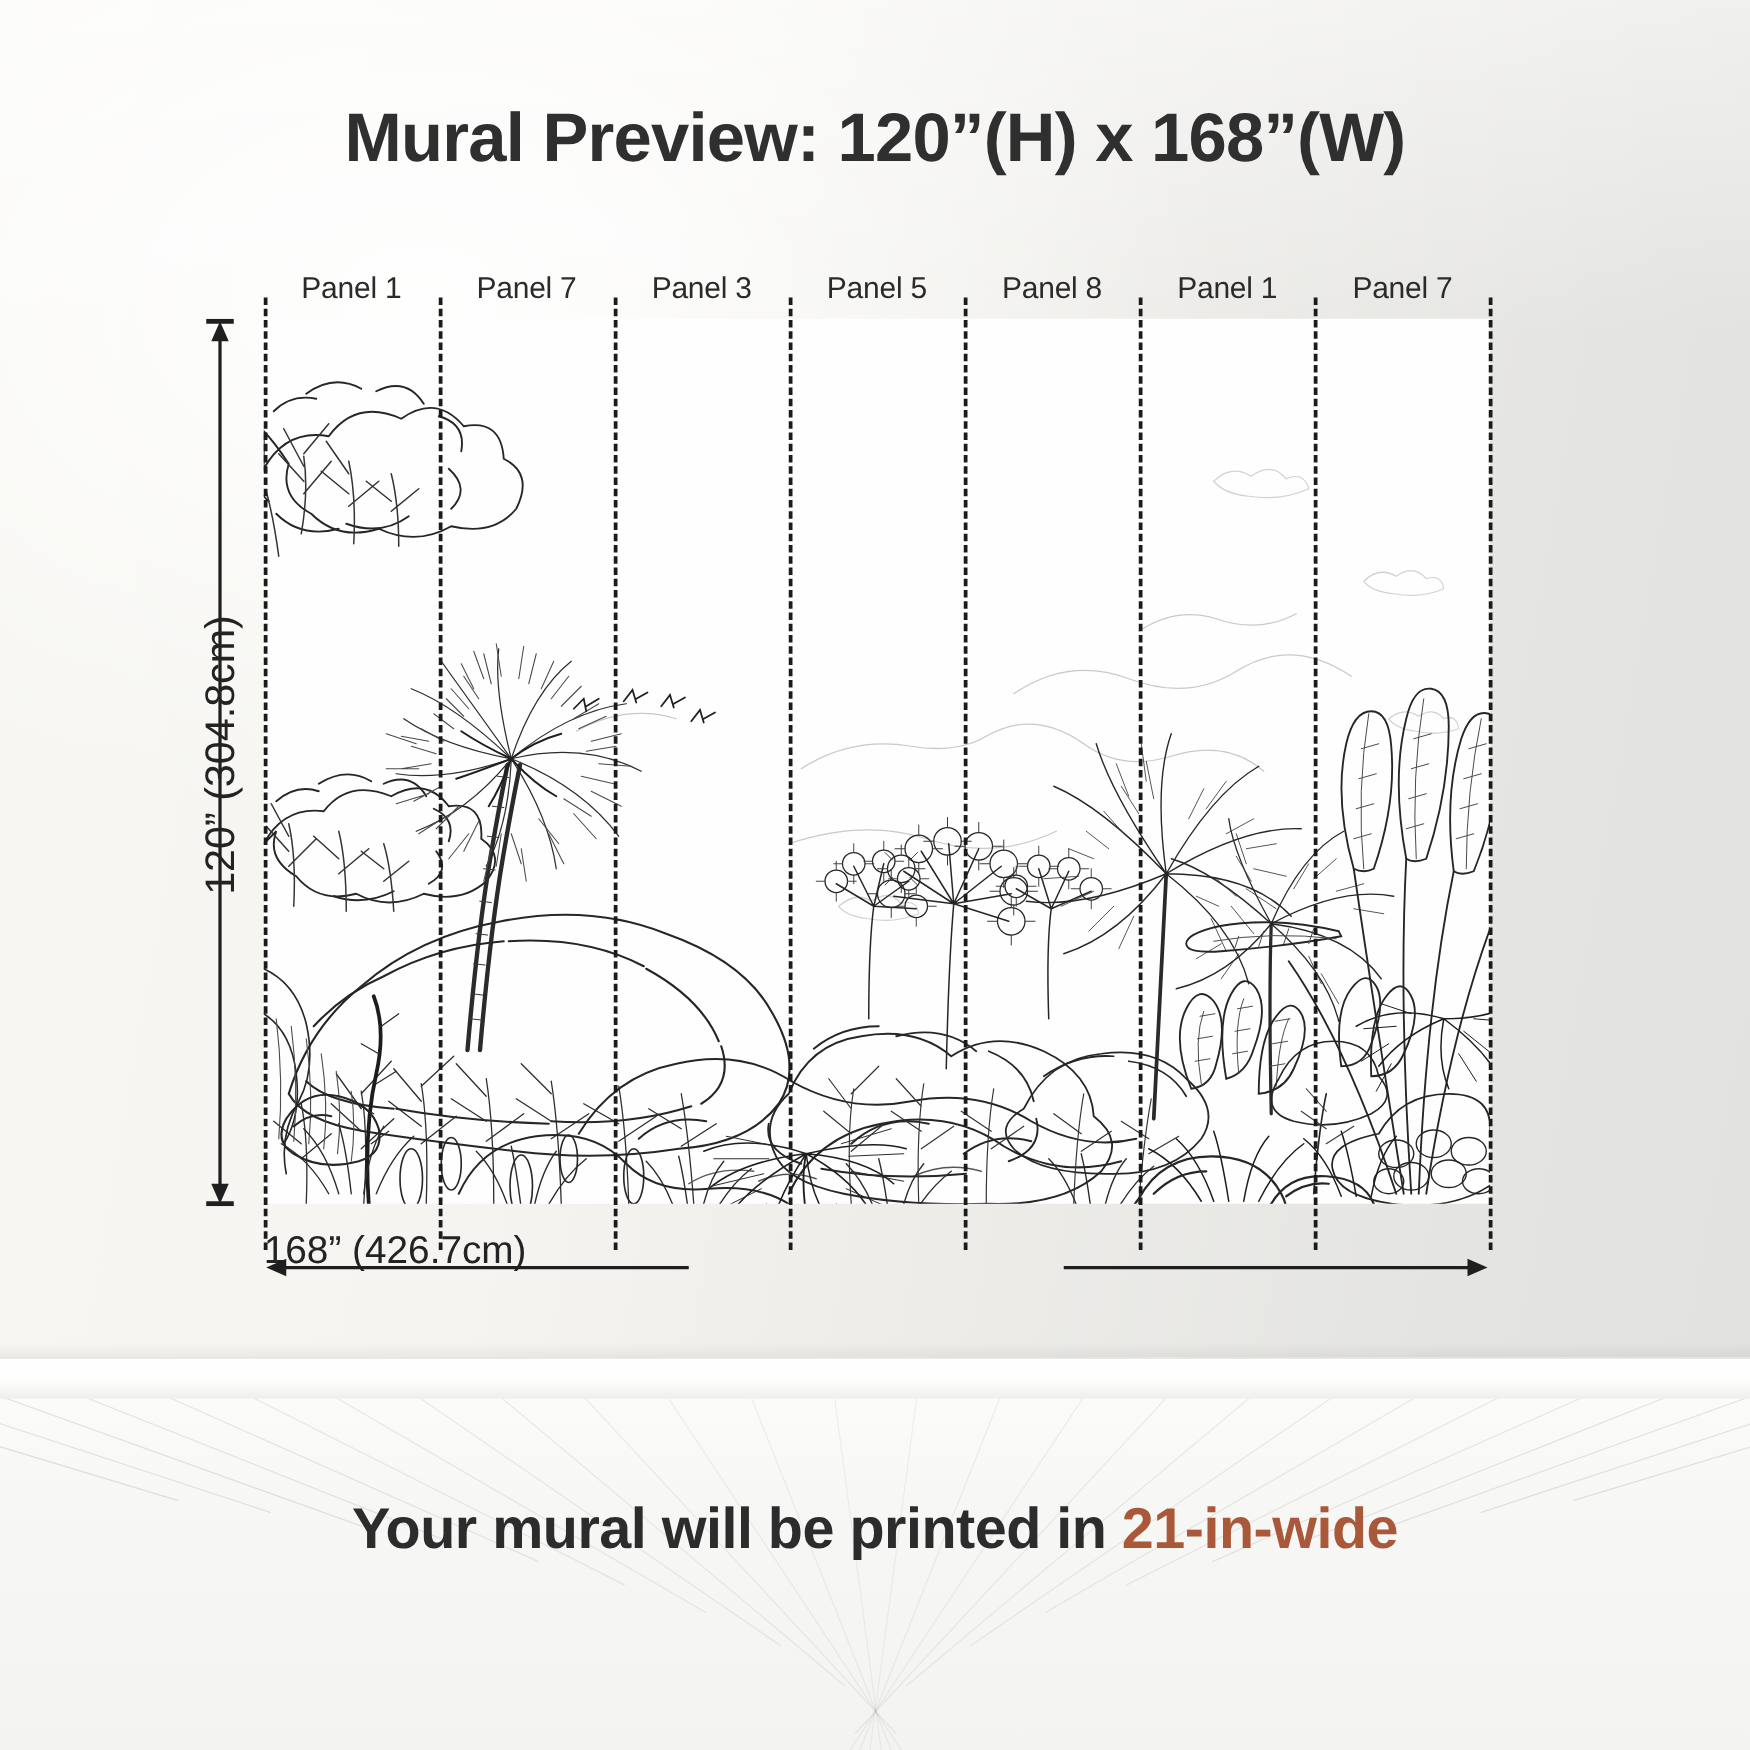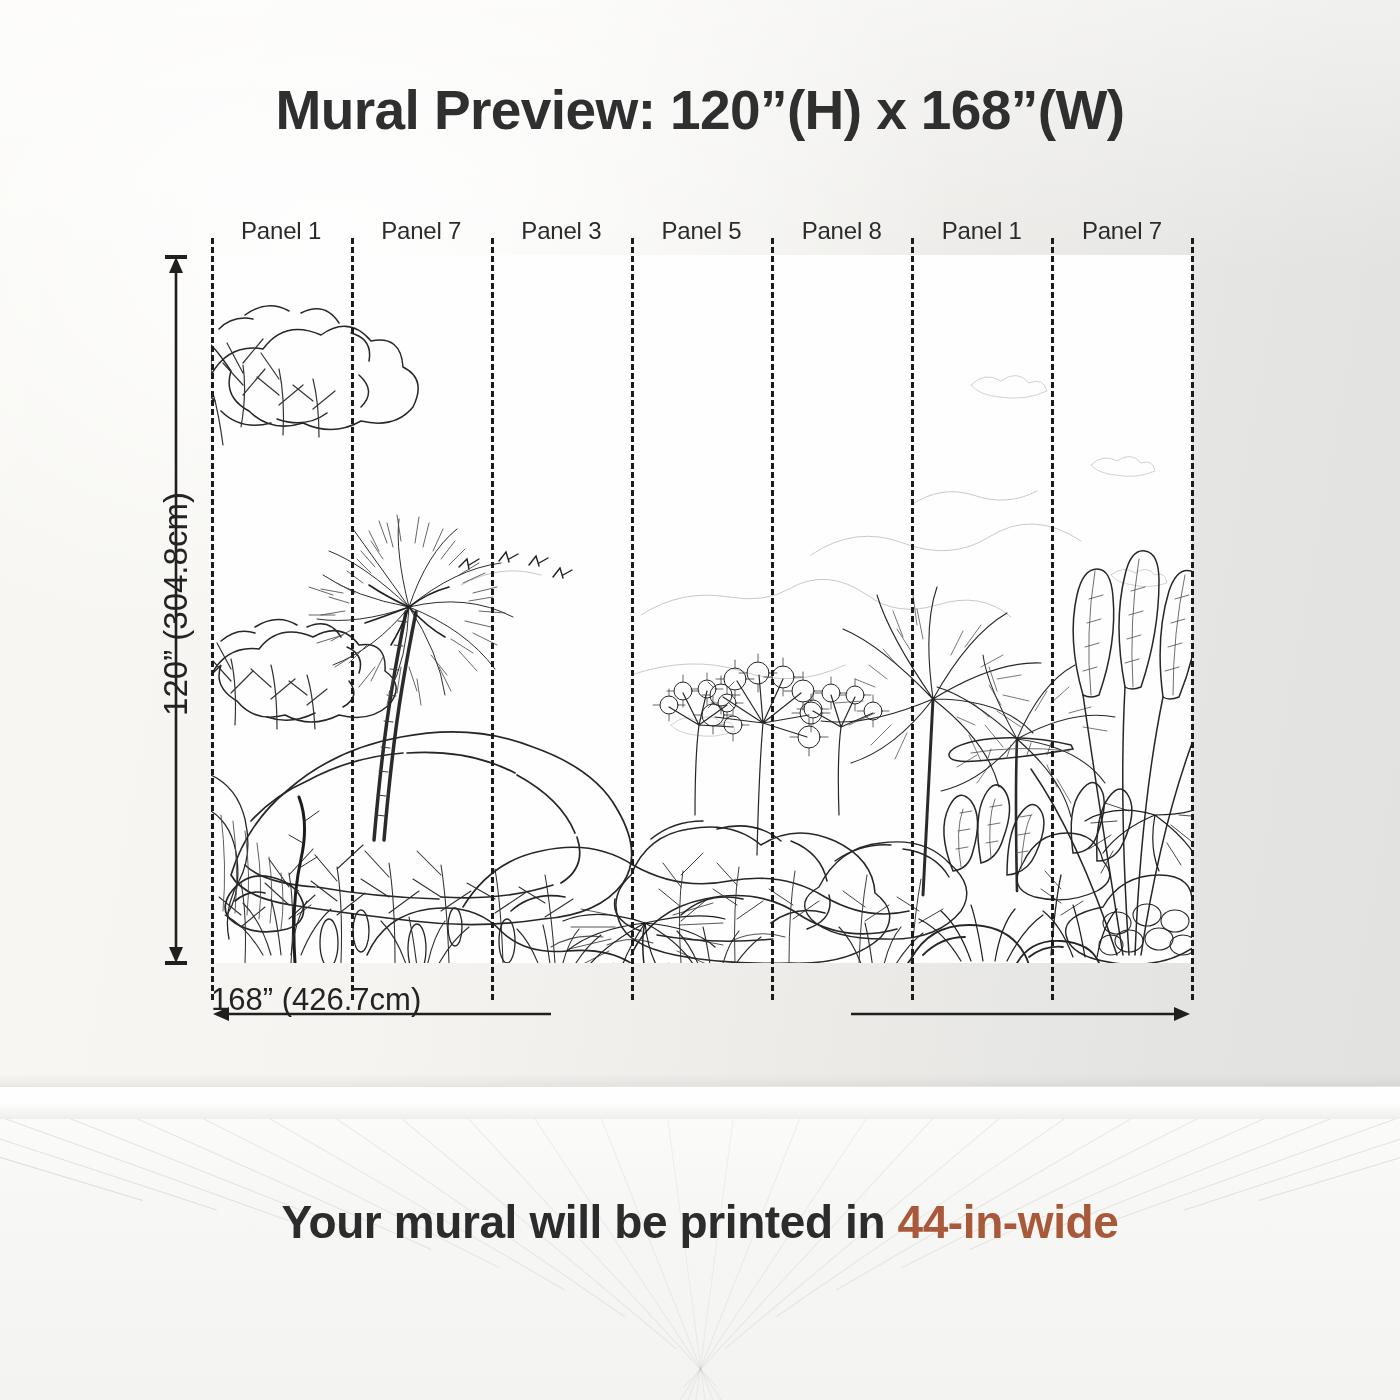--- a/index.html
+++ b/index.html
@@ -685,16 +685,16 @@
       <div class="plank" style="left: 1199.2px; transform: rotate(59.8464deg); opacity: 0.48;"></div>
       <div class="plank" style="left: 1276px; transform: rotate(63.276deg); opacity: 0.51;"></div>
       <div class="plank" style="left: 1352.8px; transform: rotate(66.0473deg); opacity: 0.54;"></div>
       <div class="plank" style="left: 1429.6px; transform: rotate(68.3233deg); opacity: 0.57;"></div>
       <div class="plank" style="left: 1506.4px; transform: rotate(70.2202deg); opacity: 0.59;"></div>
       <div class="plank" style="left: 1583.2px; transform: rotate(71.8223deg); opacity: 0.62;"></div>
       <div class="plank" style="left: 1660px; transform: rotate(73.1913deg); opacity: 0.65;"></div>
     </div>
 
   <div class="caption">
-    <div><span>Your mural will be printed in </span><span class="accent">44-in-wide</span></div>
+    <div><span>Your mural will be printed in </span><span class="accent">21-in-wide</span></div>
   </div>
 
 </div>
 
 </body></html>

